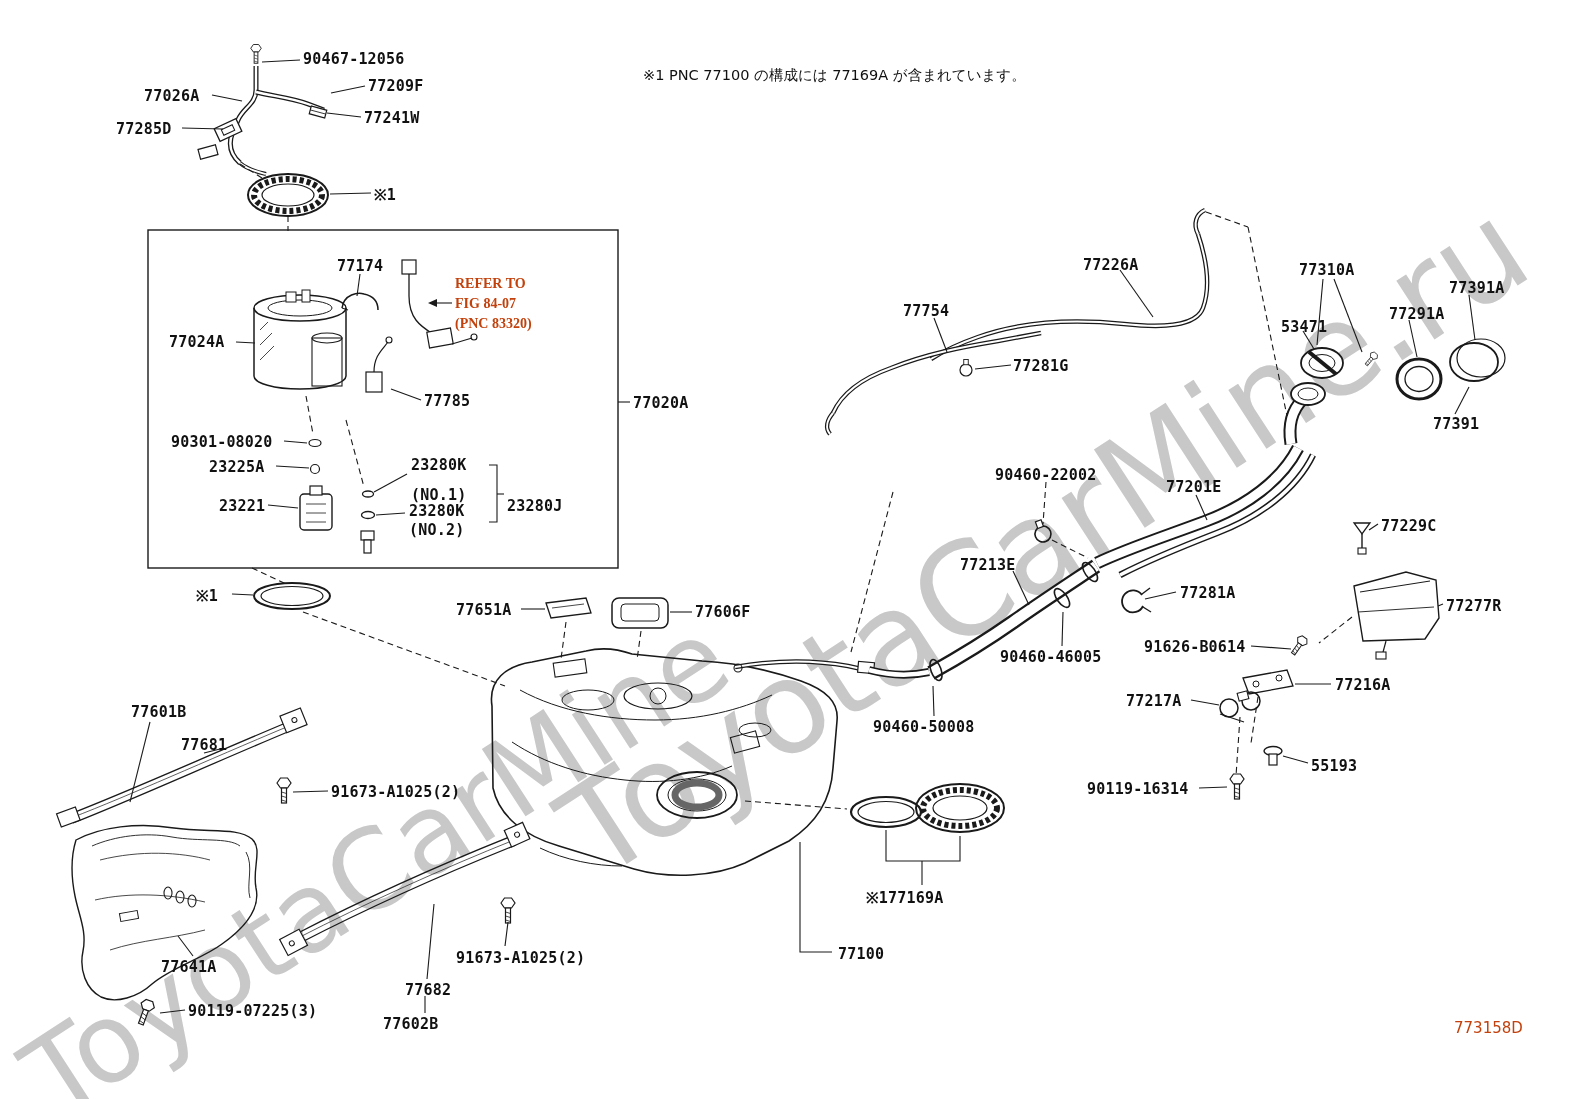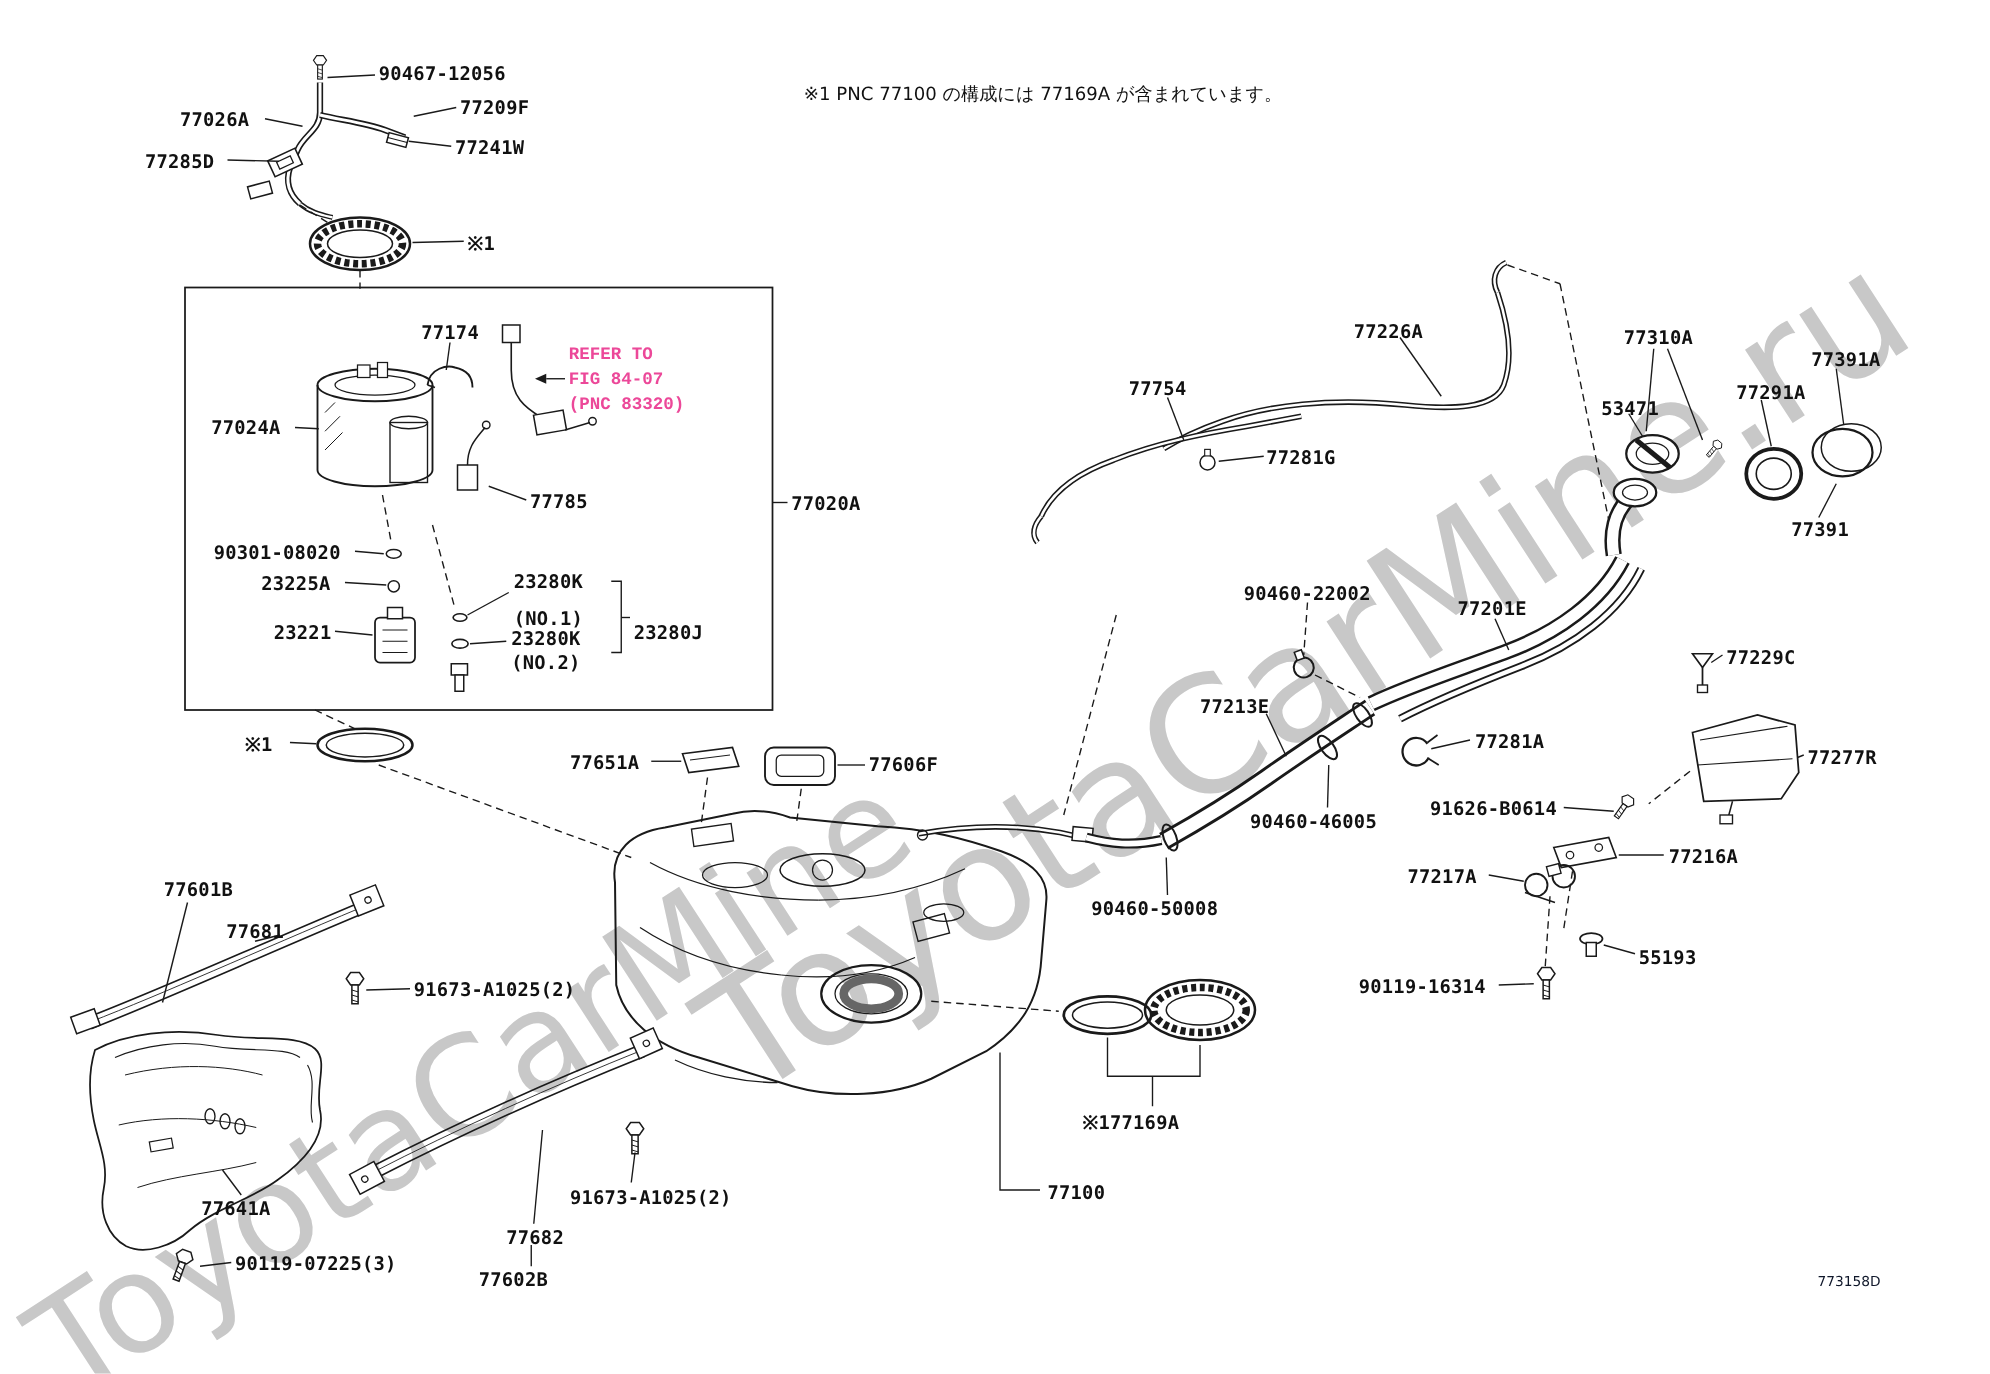--- a/index.html
+++ b/index.html
@@ -7,24 +7,24 @@
           font-family:"Liberation Sans", sans-serif;}
   .wm{position:absolute;color:#c8c8c8;white-space:nowrap;pointer-events:none;
       font-family:"DejaVu Sans", sans-serif;font-weight:400;z-index:1;}
   .wm1{font-size:128px;left:575px;top:770px;transform:rotate(-33deg);transform-origin:0 50%;}
   .wm2{font-size:110px;left:36px;top:1025px;transform:rotate(-33deg);transform-origin:0 50%;}
   svg.line-art{position:absolute;left:0;top:0;z-index:2;}
   .lbl{position:absolute;z-index:3;font-family:"DejaVu Sans Mono", monospace;
        font-weight:700;font-size:15px;color:#111;white-space:nowrap;letter-spacing:0.2px;}
   .note{position:absolute;z-index:3;font-family:"DejaVu Sans", sans-serif;
         font-size:14.5px;color:#111;white-space:nowrap;}
-  .refer{position:absolute;z-index:3;font-family:Liberation Mono, monospace;
-         font-weight:700;font-size:14px;color:#ec4899;white-space:nowrap;}
+  .refer{position:absolute;z-index:3;font-family:Liberation Serif, serif;
+         font-weight:700;font-size:14px;color:#c2410c;white-space:nowrap;}
   .code{position:absolute;z-index:3;font-family:"DejaVu Sans", sans-serif;
-        font-size:11px;color:#0f172a;}
+        font-size:15px;color:#c2410c;}
 </style>
 </head>
 <body>
 
 <div id="canvas">
 
   <div class="wm wm1">ToyotaCarMine.ru</div>
   <div class="wm wm2">ToyotaCarMine</div>
 
   <svg class="line-art" width="1592" height="1099" viewBox="0 0 1592 1099">

